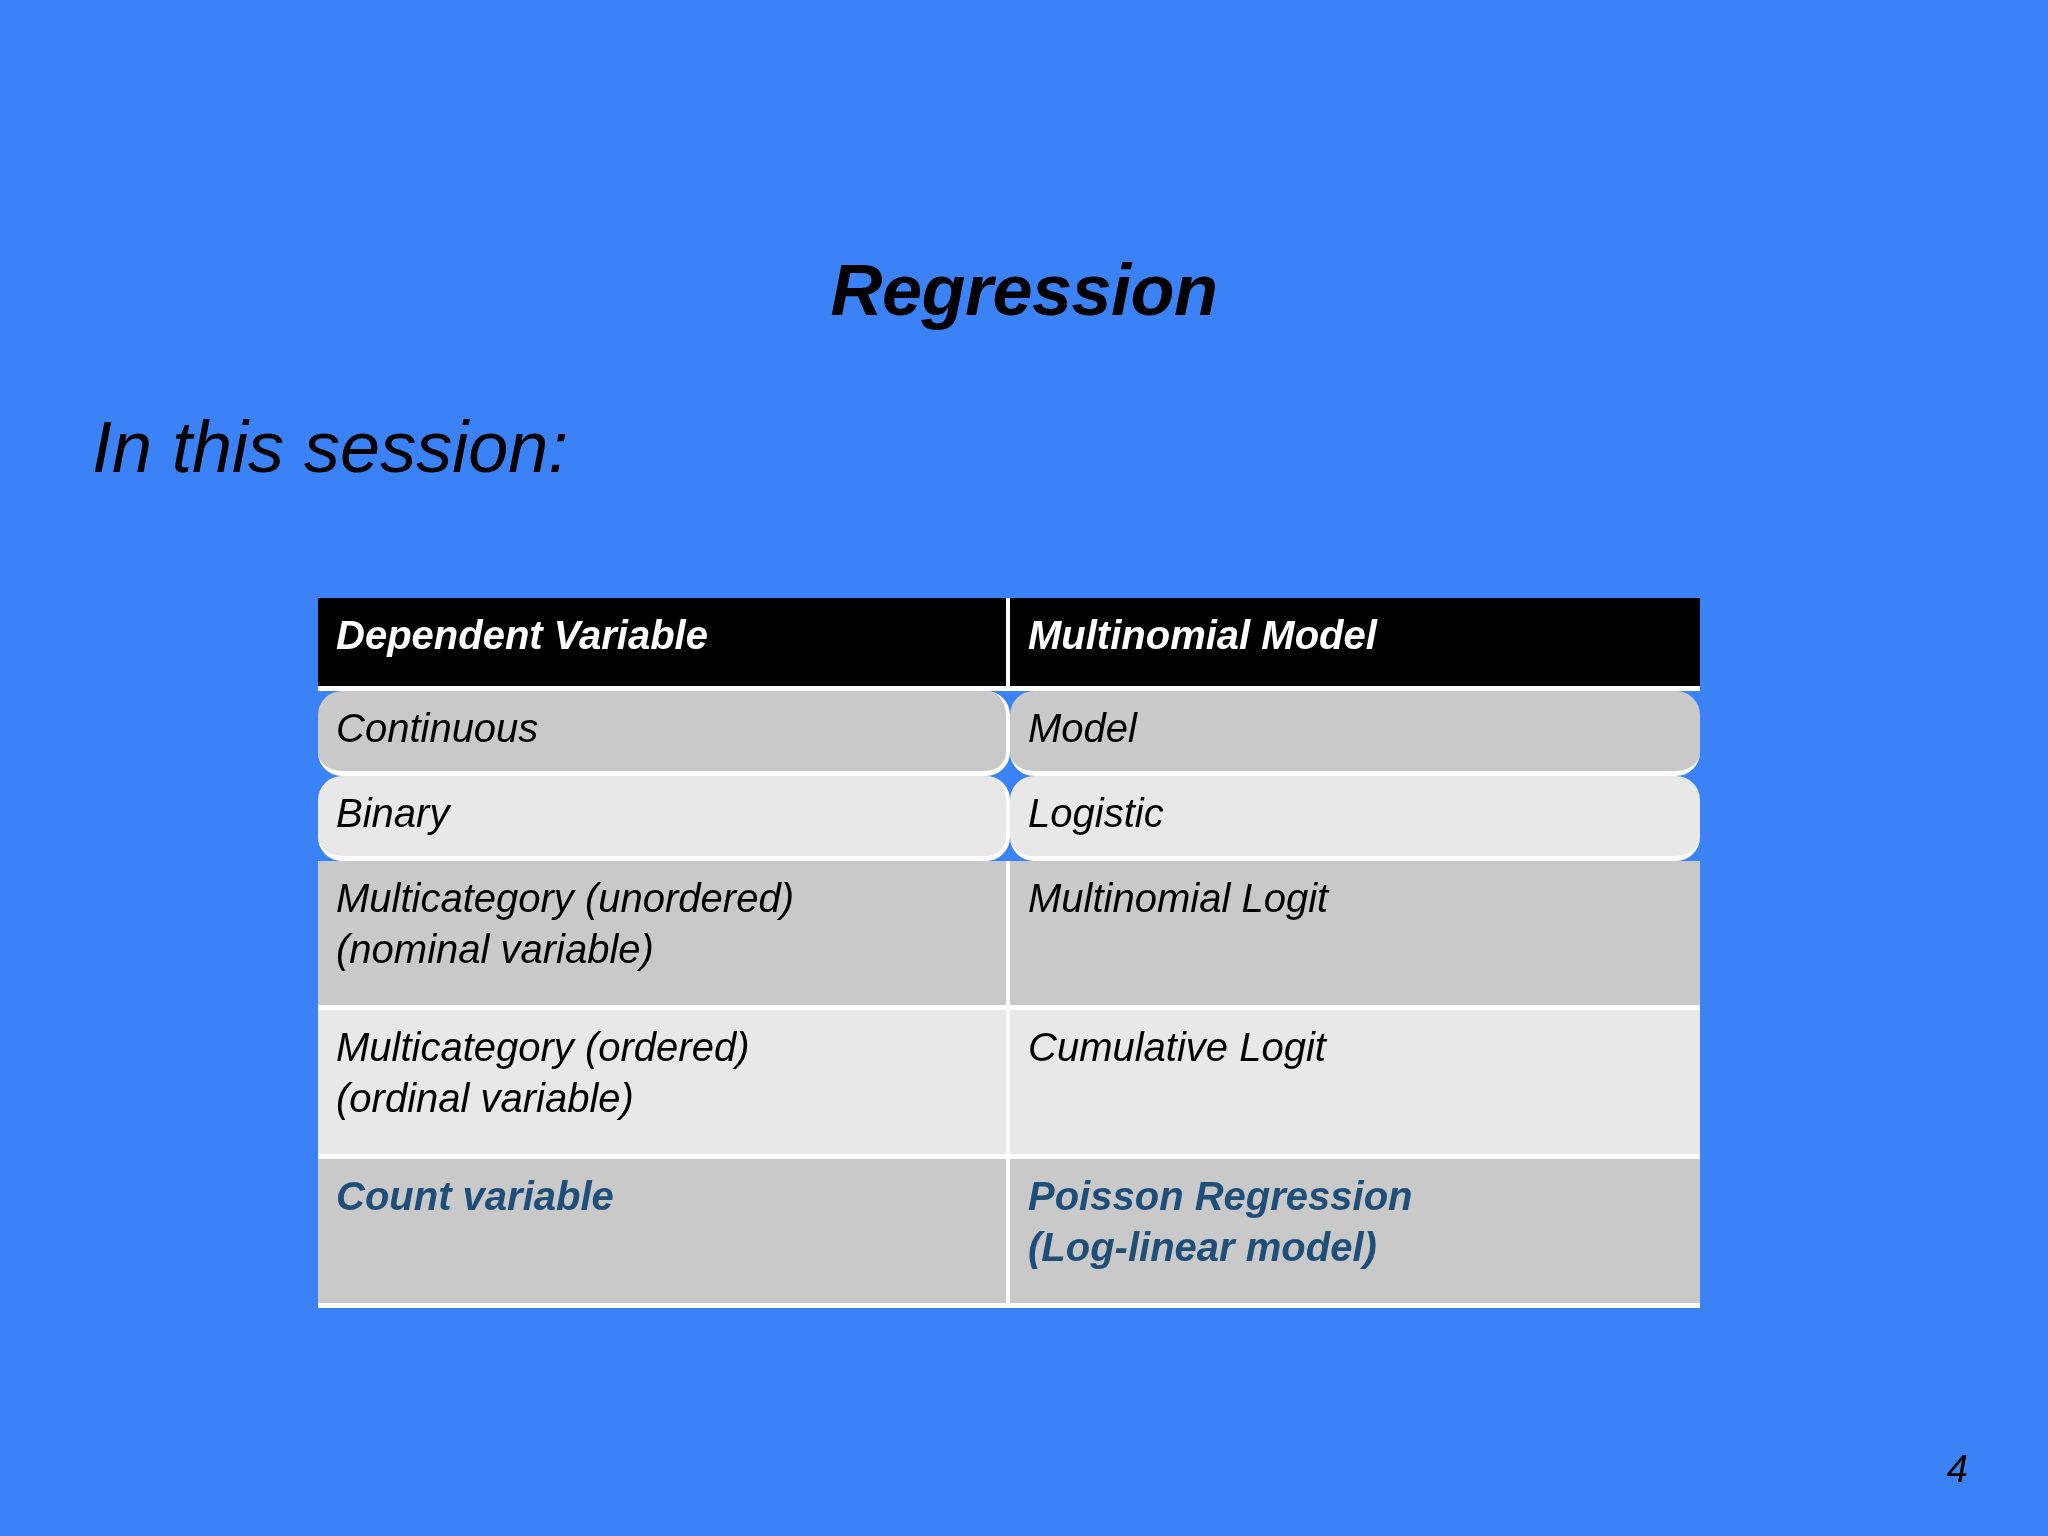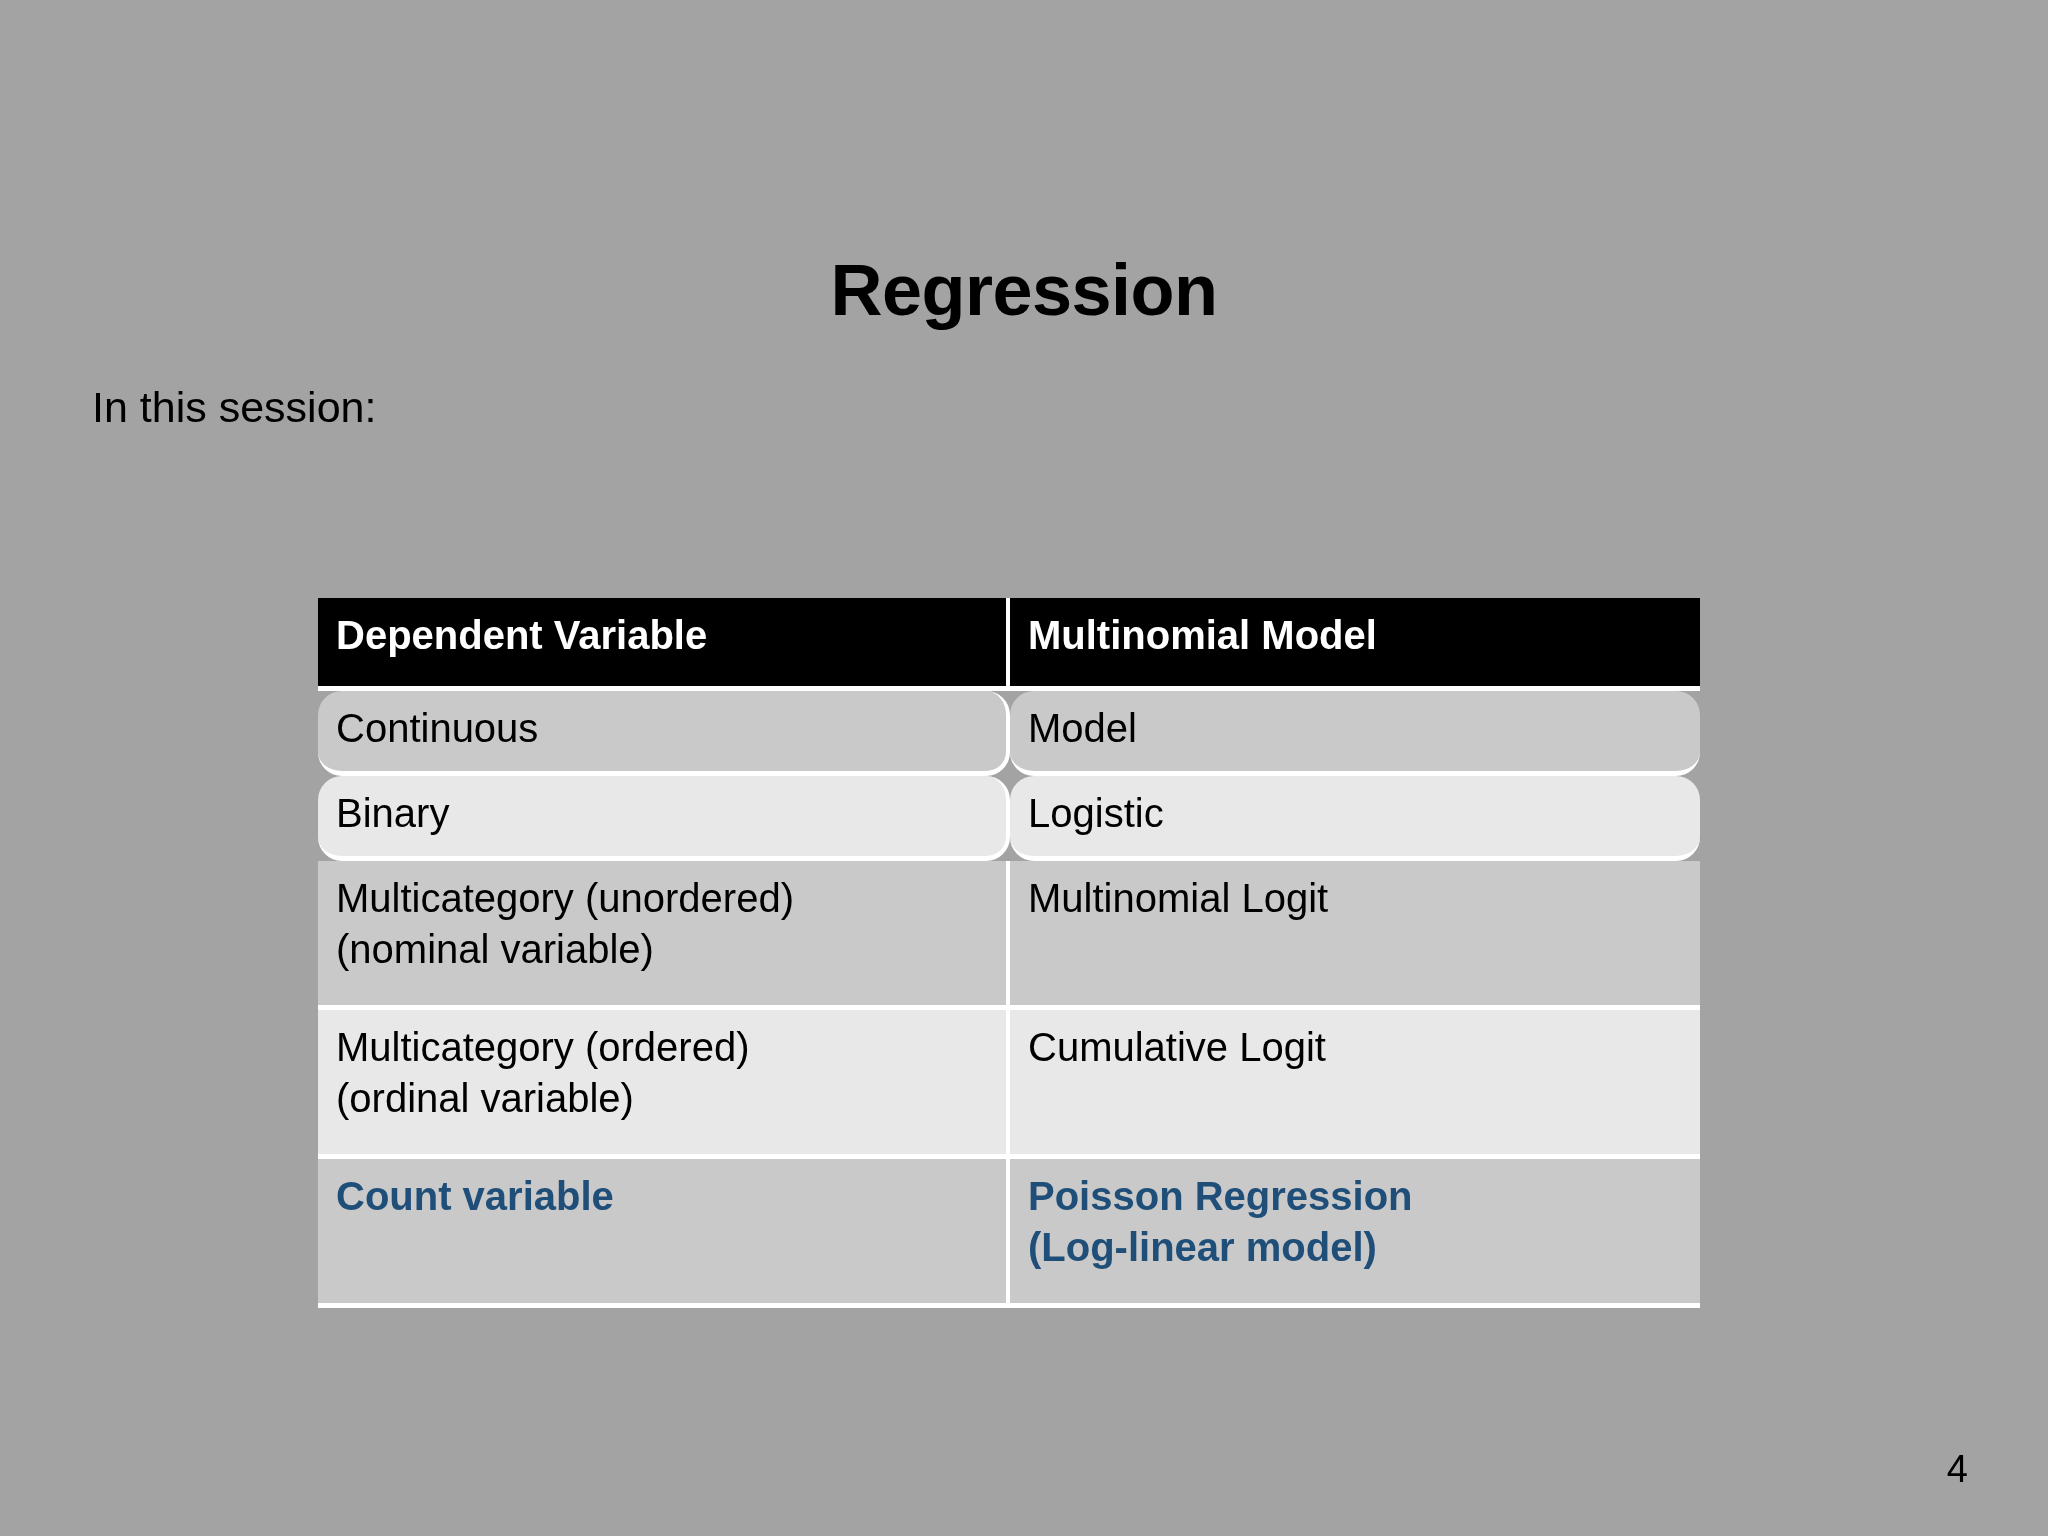--- a/index.html
+++ b/index.html
@@ -12,43 +12,44 @@
     height: 1536px;
     position: relative;
     overflow: hidden;
     font-family: "Liberation Sans", sans-serif;
     color: #000000;
   }
 
   .slide {
     position: absolute;
     inset: 0;
-    background: #a3a3a3;
+    background: #3b82f6;
+    font-style: italic;
   }
 
   
   .slide-title {
     position: absolute;
     top: 252px;
     left: 0;
     width: 2048px;
     text-align: center;
     font-size: 72px;
     font-weight: bold;
     line-height: 1.08;
     letter-spacing: -0.5px;
     color: #000000;
   }
 
   
   .lead-in {
     position: absolute;
-    top: 384px;
+    top: 408px;
     left: 92px;
-    font-size: 43px;
+    font-size: 72px;
     font-weight: normal;
     line-height: 1.1;
     color: #000000;
     white-space: nowrap;
   }
 
   
   .table-wrap {
     position: absolute;
     top: 598px;

